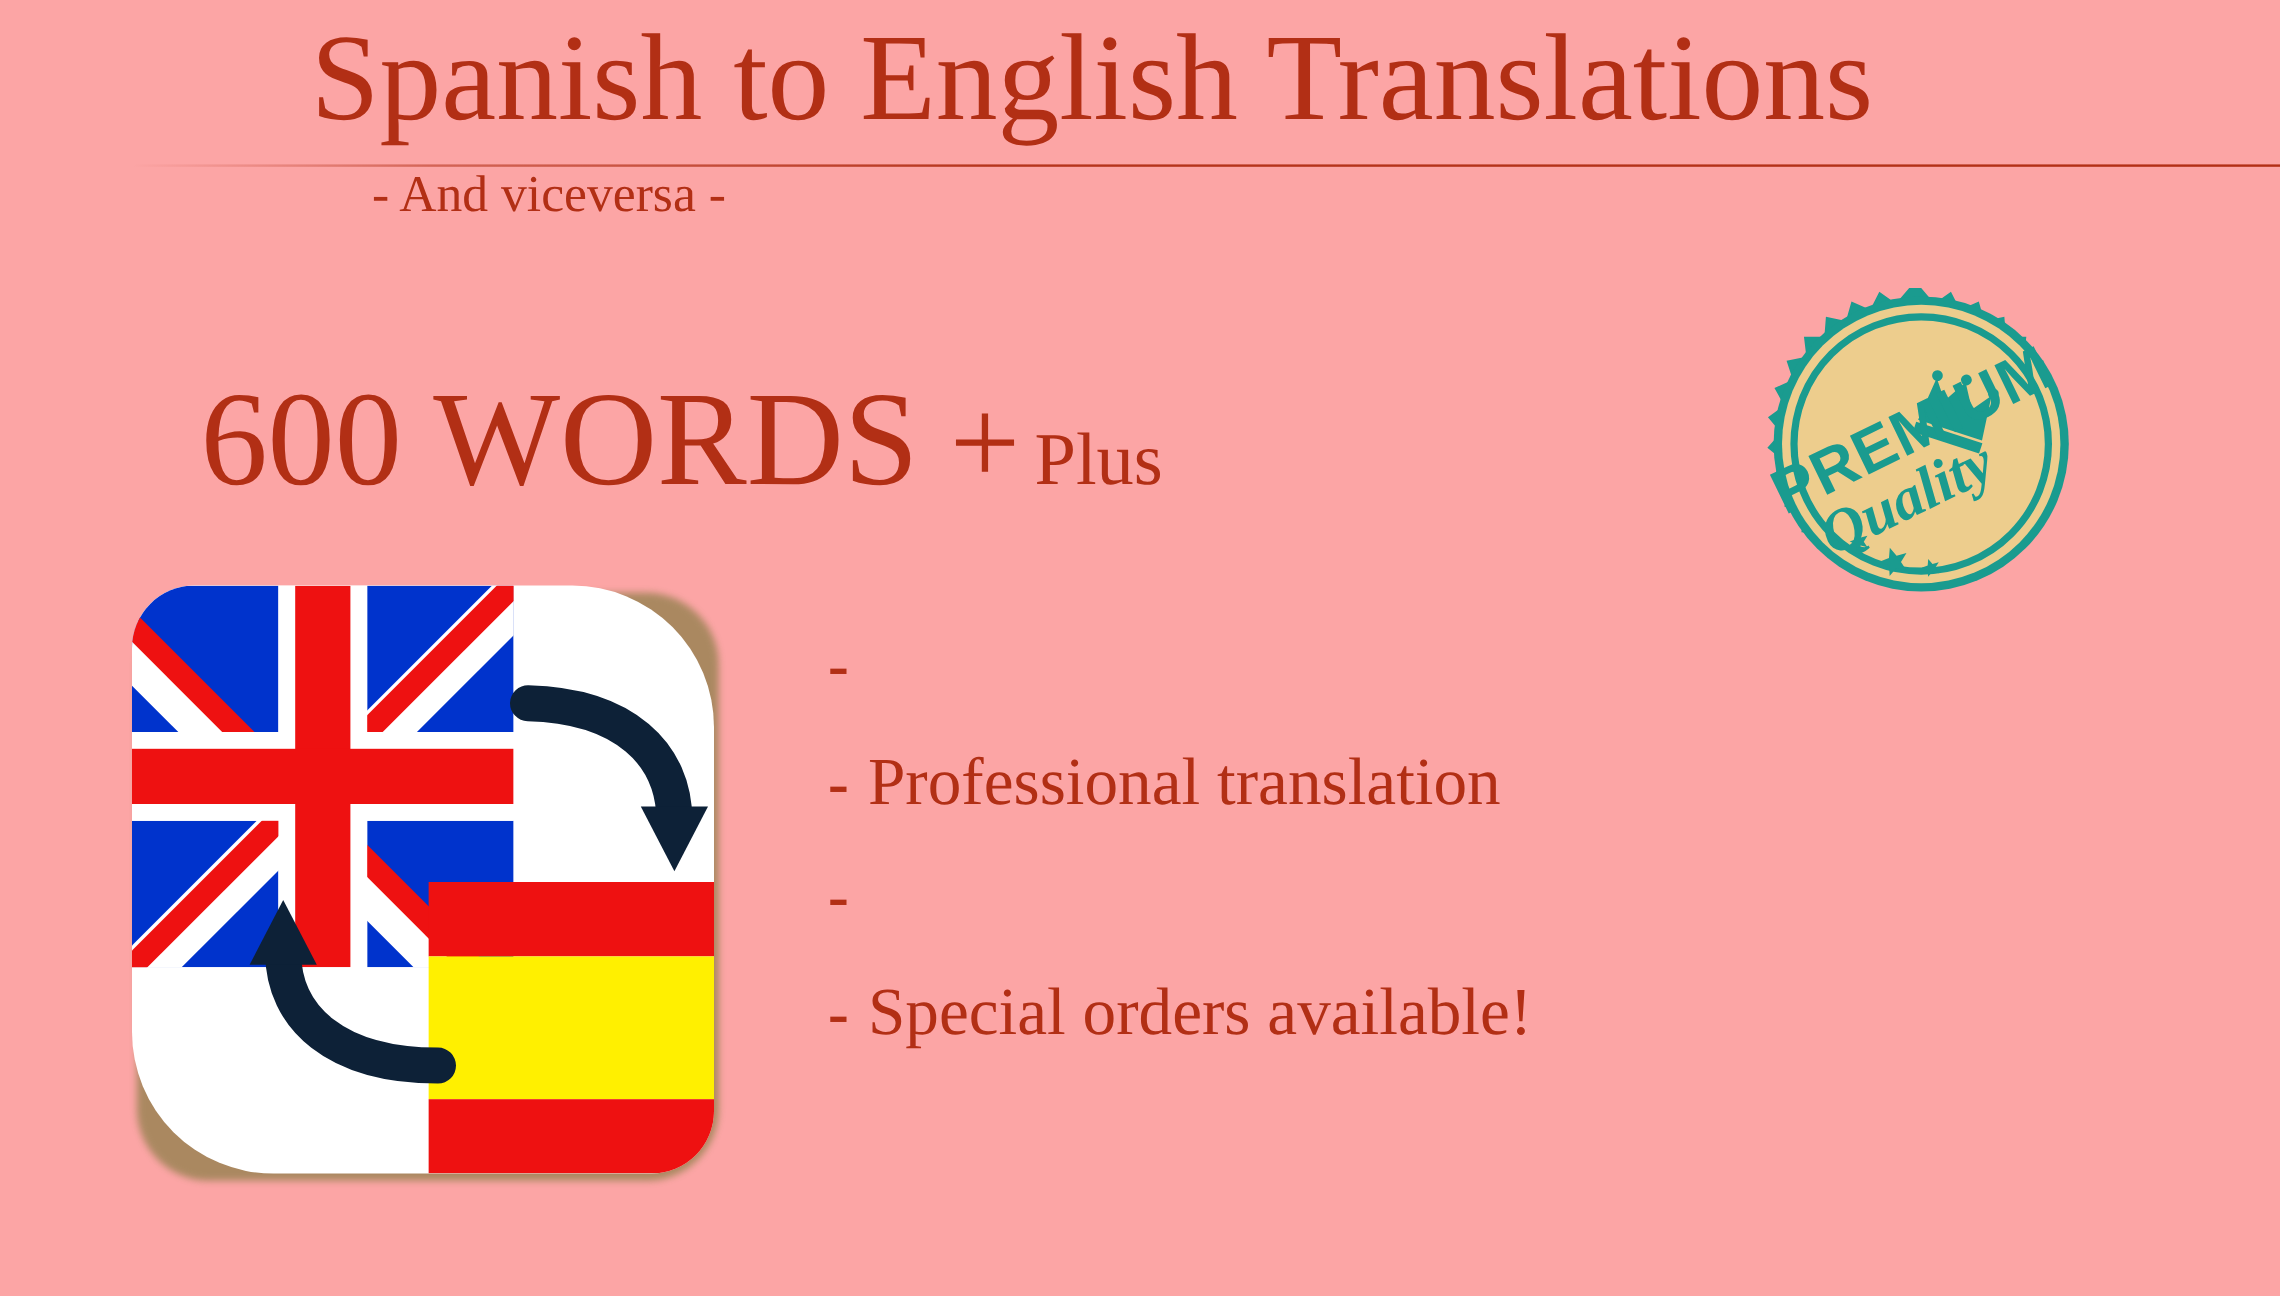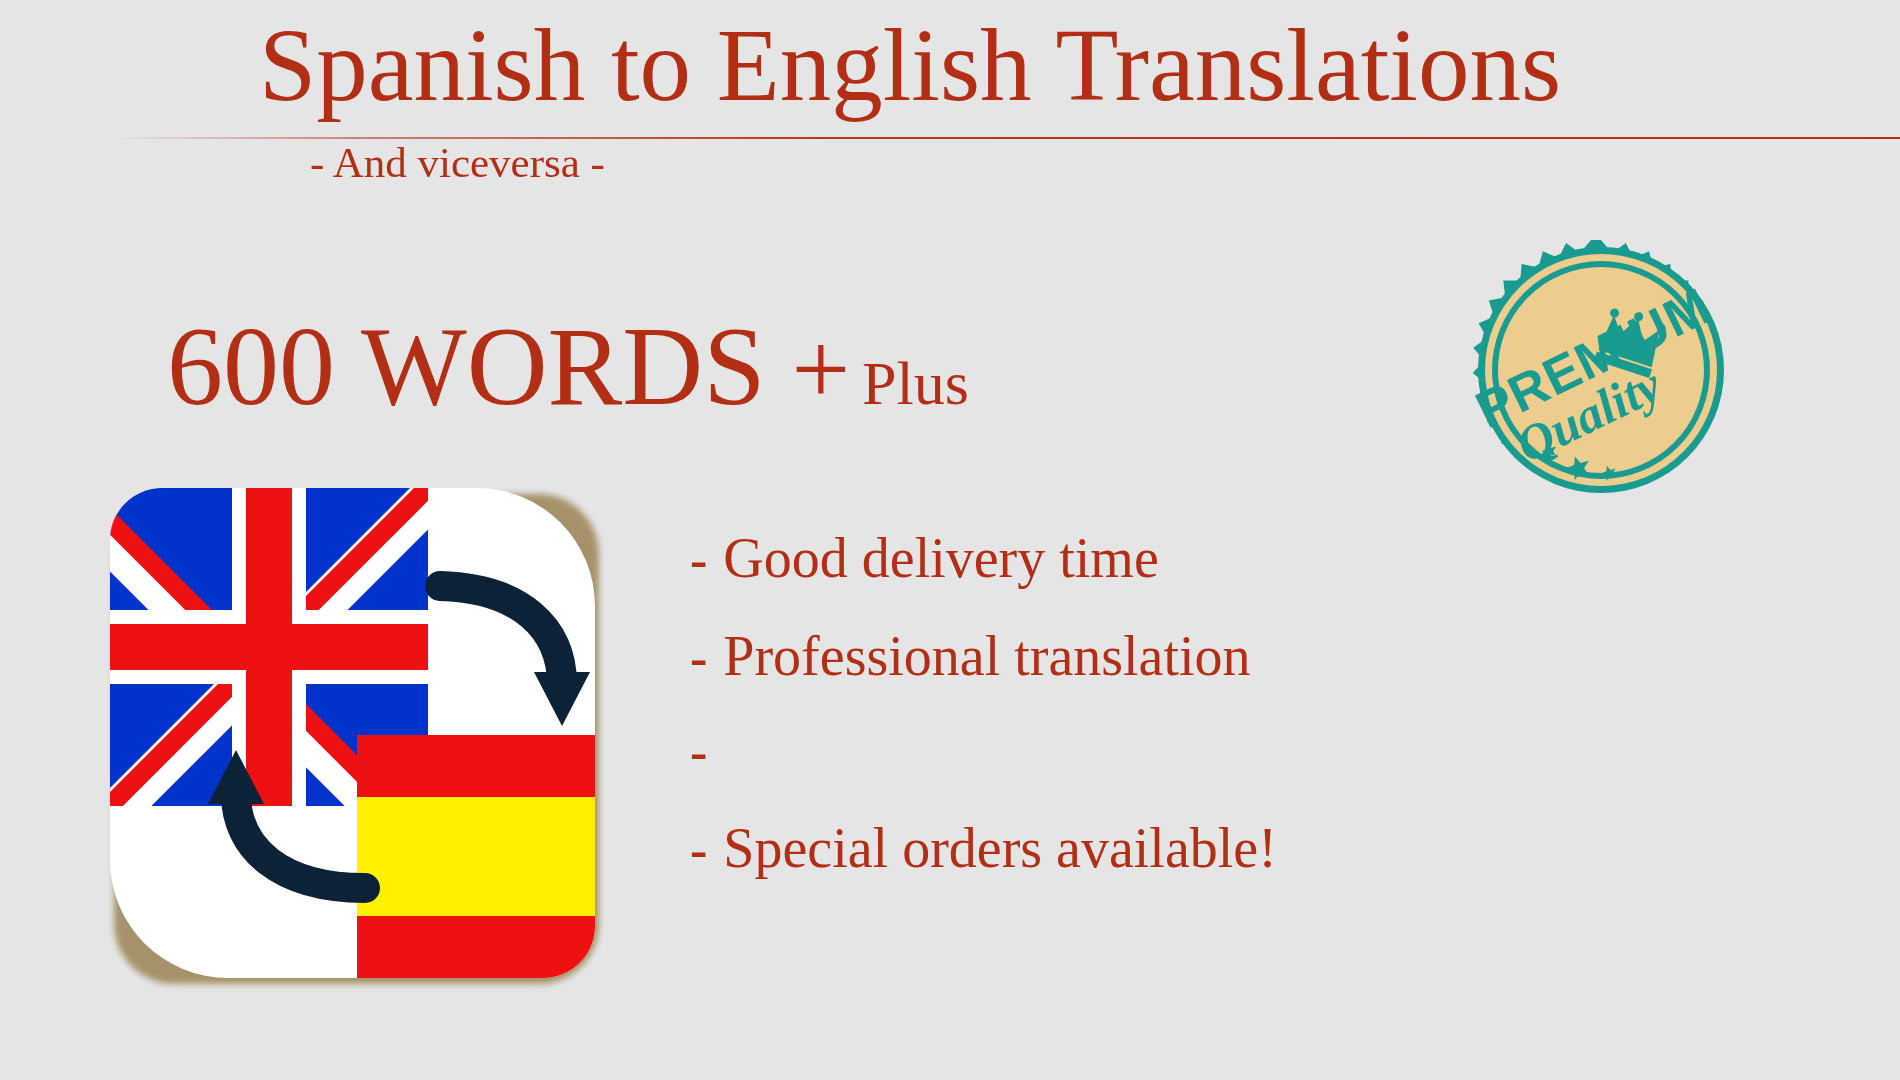--- a/index.html
+++ b/index.html
@@ -7,21 +7,21 @@
     padding: 0;
     background: #ffffff;
   }
   body {
     font-family: "Liberation Serif", serif;
   }
   #poster {
     position: relative;
     width: 1900px;
     height: 1080px;
-    background: #e5e5e5;
+    background: #fca5a5;
     overflow: hidden;
   }
 
   
   #title-block {
     position: absolute;
     left: 0;
     top: 0;
     width: 1900px;
     height: 200px;
@@ -301,21 +301,20 @@
 
         <path d="M 255 400 C 170 400 126 360 126 306" stroke="#0d2137" stroke-width="30" fill="none" stroke-linecap="round"></path>
         <polygon points="126,262 98,316 154,316" fill="#0d2137"></polygon>
       </svg>
     </div>
   </div>
 
   <div id="feature-list">
     <div class="feature-row">
       <span class="feature-dash">-</span>
-      <span class="feature-text">Good delivery time</span>
     </div>
     <div class="feature-row">
       <span class="feature-dash">-</span>
       <span class="feature-text">Professional translation</span>
     </div>
     <div class="feature-row">
       <span class="feature-dash">-</span>
     </div>
     <div class="feature-row">
       <span class="feature-dash">-</span>

